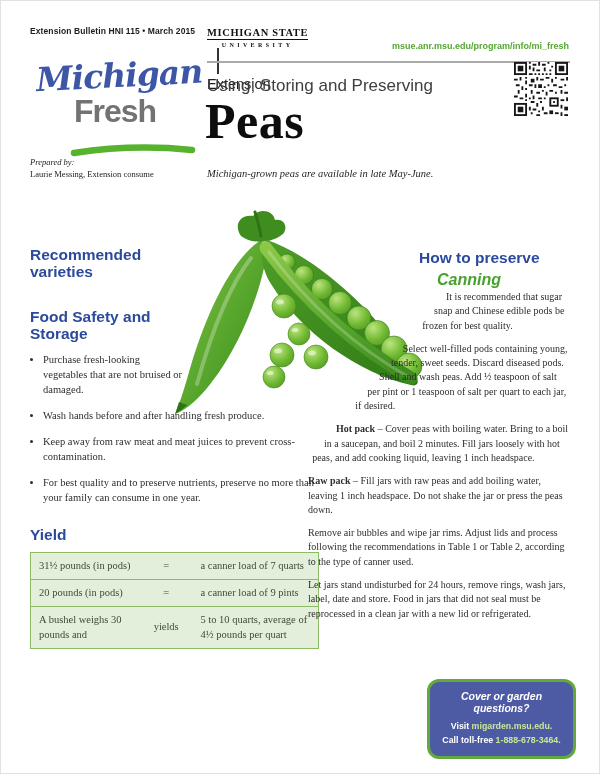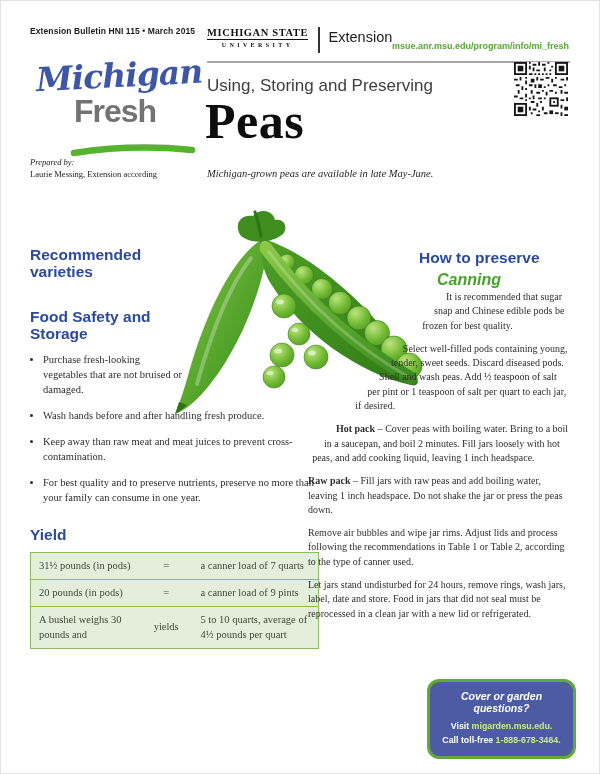--- a/index.html
+++ b/index.html
@@ -3,21 +3,21 @@
 <meta charset="utf-8">
 <style>
   html,body{margin:0;padding:0;background:#f2f2f2;}
   .page{position:relative;width:600px;height:774px;background:#ffffff;margin:0 auto;
         font-family:"Liberation Sans",sans-serif;overflow:hidden;
         box-shadow:inset 0 0 0 1px #e2e2e2;}
   .abs{position:absolute;}
 
   
   .bulletin{left:30px;top:26px;font-size:8.5px;font-weight:700;color:#1c1c1c;letter-spacing:.1px;}
-  .msu{left:207px;top:27px;display:flex;align-items:flex-start;}
+  .msu{left:207px;top:27px;display:flex;align-items:flex-start;flex-direction:column;}
   .msu-mark{text-align:center;}
   .msu-l1{font-family:"Liberation Serif",serif;font-weight:700;font-size:10.5px;letter-spacing:.6px;
           color:#111;border-bottom:1.6px solid #111;padding-bottom:1px;}
   .msu-l2{font-family:"Liberation Serif",serif;font-weight:700;font-size:6px;letter-spacing:3.4px;
           color:#111;margin-top:1.5px;}
   .msu-div{width:1.5px;height:26px;background:#333;margin:0 9px 0 10px;}
   .msu-ext{font-size:14.5px;font-weight:500;color:#1d1d1d;padding-top:2px;}
   .hdr-url{right:31px;top:41px;font-size:9px;font-weight:700;color:#57a733;}
   .hdr-rule{left:207px;top:61px;width:363px;height:2px;background:#a9a9a9;}
 
@@ -95,21 +95,21 @@
 
   <div class="abs hdr-url">msue.anr.msu.edu/program/info/mi_fresh</div>
   <div class="abs hdr-rule"></div>
 
   <div class="abs michigan">Michigan</div>
   <div class="abs fresh">Fresh</div>
   <svg class="abs swoosh" width="126" height="15" viewBox="0 0 126 15">
     <path d="M4 10 Q 63 1 122 7" stroke="#57b32e" stroke-width="6.5" fill="none" stroke-linecap="round"></path>
   </svg>
   <div class="abs prepared-label">Prepared by:</div>
-  <div class="abs prepared-name">Laurie Messing, Extension according</div>
+  <div class="abs prepared-name">Laurie Messing, Extension consume</div>
 
   <div class="abs kicker">Using, Storing and Preserving</div>
   <div class="abs main-title">Peas</div>
   <div class="abs subtitle">Michigan-grown peas are available in late May-June.</div>
 
   <svg class="abs qr" viewBox="0 0 29 29">
     <rect width="29" height="29" fill="#fff"></rect>
     <g fill="#161616">
       <rect x="0" y="0" width="7" height="7"></rect>
         <rect x="22" y="0" width="7" height="7"></rect>
@@ -200,21 +200,21 @@
     </g>
   </svg>
 
   <div class="abs left-col">
     <h2 class="h-blue varieties-h">Recommended varieties</h2>
 
     <h2 class="h-blue foodsafety-h">Food Safety and Storage</h2>
     <ul class="fs-list serif">
       <li>Purchase fresh-looking vegetables that are not bruised or damaged.</li>
       <li>Wash hands before and after handling fresh produce.</li>
-      <li>Keep away than raw meat and meat juices to prevent cross-contamination.</li>
+      <li>Keep away from raw meat and meat juices to prevent cross-contamination.</li>
       <li>For best quality and to preserve nutrients, preserve no more than your family can consume in one year.</li>
     </ul>
 
     <h2 class="h-blue yield-h">Yield</h2>
     <table class="yield-table">
       <tbody>
           <tr>
         <td>31½ pounds (in pods)</td>
         <td class="yield-mid">=</td>
         <td>a canner load of 7 quarts</td>

